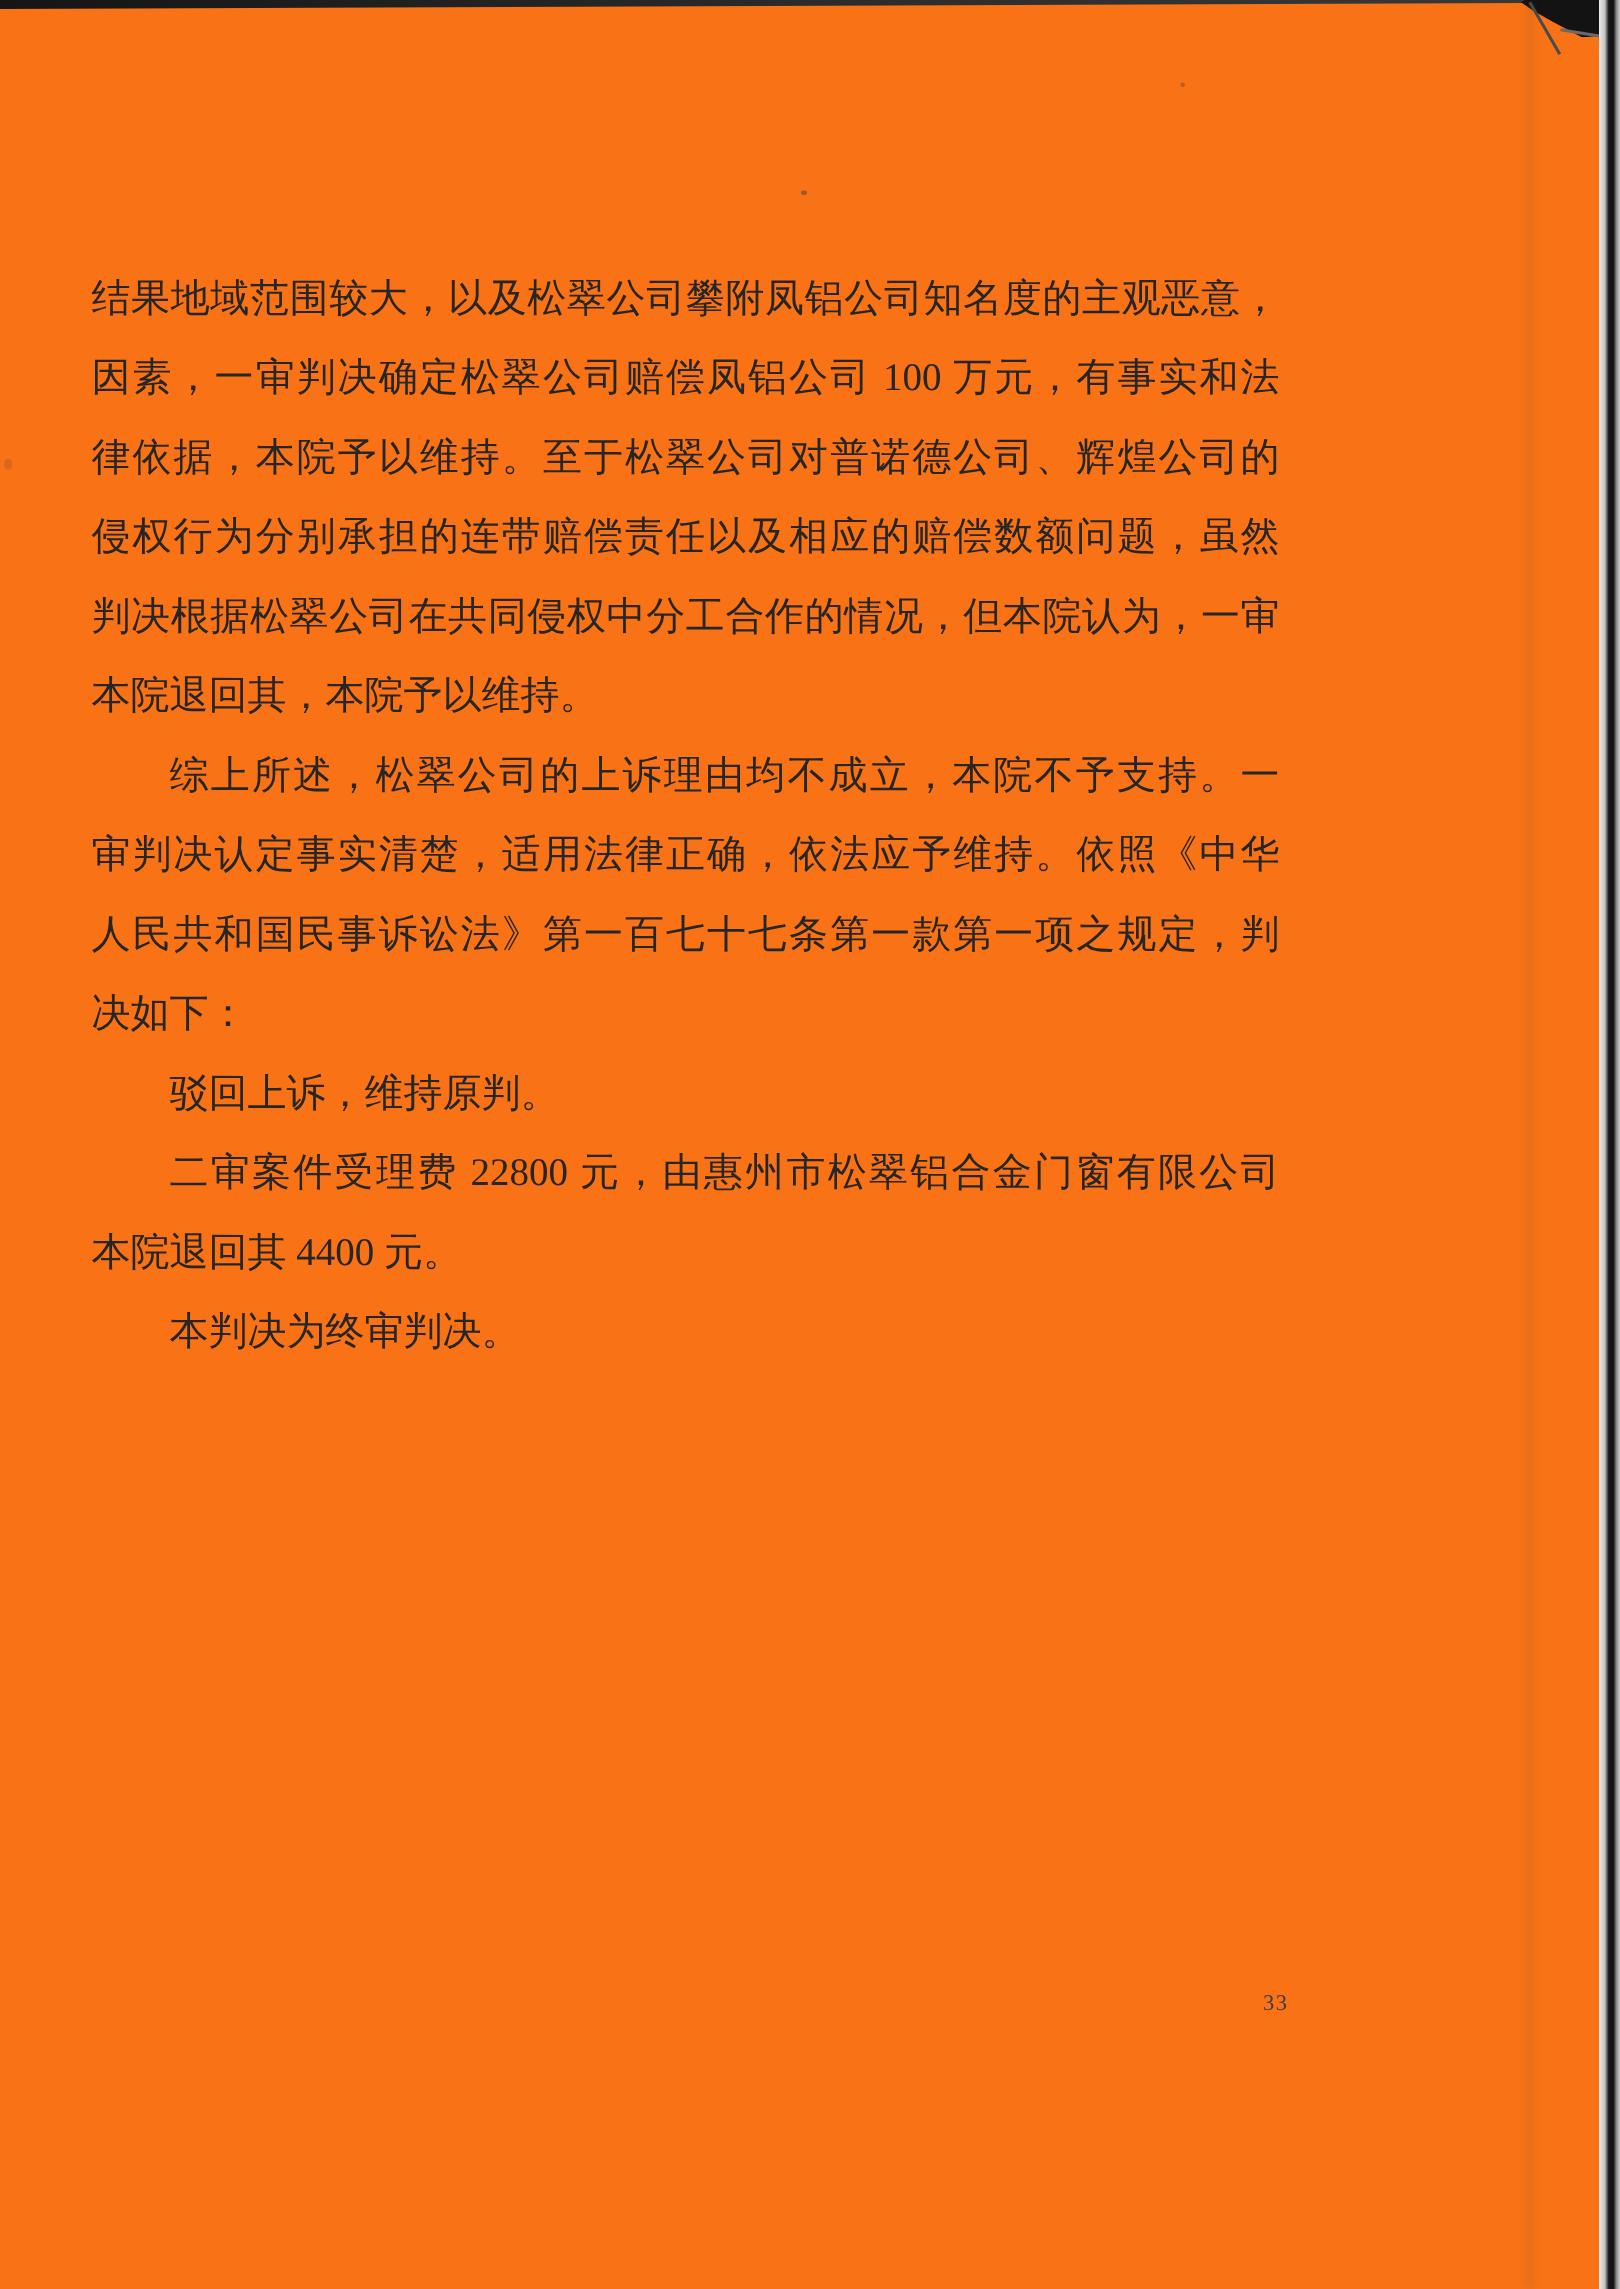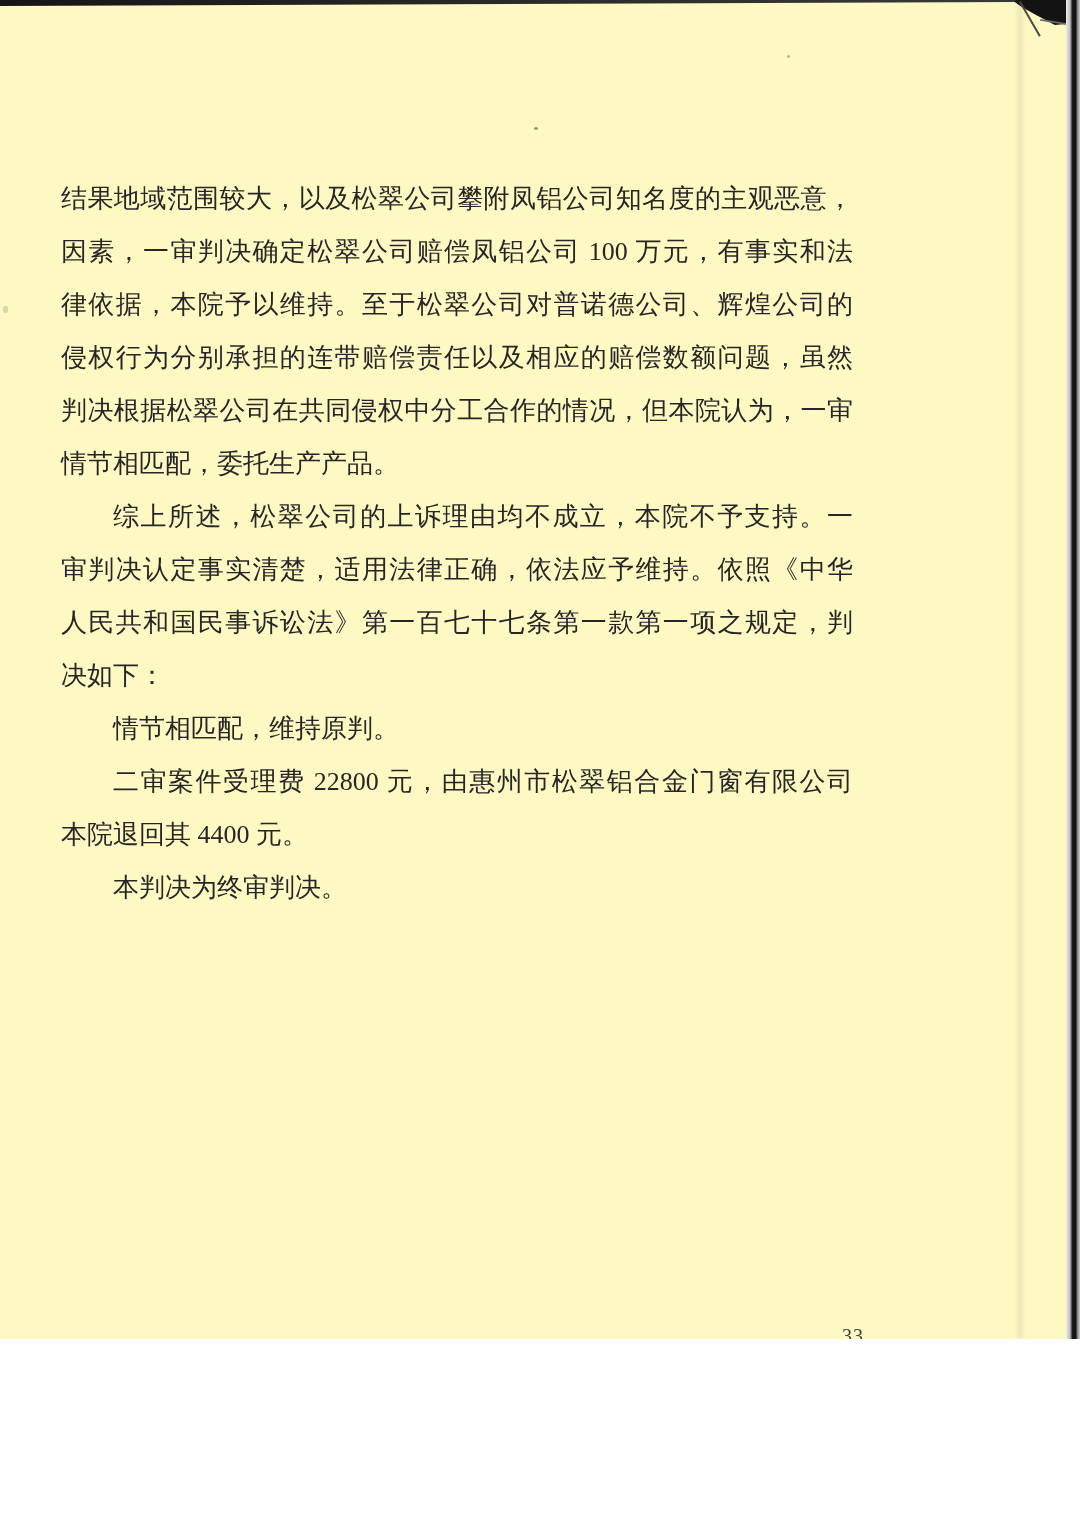--- a/index.html
+++ b/index.html
@@ -3,22 +3,22 @@
 <meta charset="utf-8">
 <style>
   html, body {
     margin: 0;
     padding: 0;
     background: #ffffff;
   }
   .page {
     position: relative;
     width: 1080px;
-    height: 1339px;
-    background: #fef9c3;
+    height: 1526px;
+    background: #f97316;
     overflow: hidden;
     font-family: "Liberation Serif", "DejaVu Serif", serif;
   }
 
   
   .scan-top-band {
     position: absolute;
     top: 0; left: 0;
     width: 1022px; height: 6px;
     background: linear-gradient(to right, #151515, #2c2c2c 55%, #383838);
@@ -91,21 +91,21 @@
     text-align-last: left;
   }
   .line.indent {
     text-indent: 52px;
   }
 
   .page-number {
     position: absolute;
     left: 842px;
     top: 1324px;
-    font-size: 20px;
+    font-size: 15px;
     line-height: 24px;
     color: #3d3d3d;
     letter-spacing: 1px;
   }
 </style>
 </head>
 <body>
 
 <div class="page">
 
@@ -118,26 +118,26 @@
   <div class="speck speck-1"></div>
   <div class="speck speck-2"></div>
   <div class="speck speck-3"></div>
 
   <main class="text-block">
     <div class="line">结果地域范围较大，以及松翠公司攀附凤铝公司知名度的主观恶意，</div>
     <div class="line">因素，一审判决确定松翠公司赔偿凤铝公司 100 万元，有事实和法</div>
     <div class="line">律依据，本院予以维持。至于松翠公司对普诺德公司、辉煌公司的</div>
     <div class="line">侵权行为分别承担的连带赔偿责任以及相应的赔偿数额问题，虽然</div>
     <div class="line">判决根据松翠公司在共同侵权中分工合作的情况，但本院认为，一审</div>
-    <div class="line end">情节相匹配，委托生产产品。</div>
+    <div class="line end">本院退回其，本院予以维持。</div>
     <div class="line indent">综上所述，松翠公司的上诉理由均不成立，本院不予支持。一</div>
     <div class="line">审判决认定事实清楚，适用法律正确，依法应予维持。依照《中华</div>
     <div class="line">人民共和国民事诉讼法》第一百七十七条第一款第一项之规定，判</div>
     <div class="line end">决如下：</div>
-    <div class="line end indent">情节相匹配，维持原判。</div>
+    <div class="line end indent">驳回上诉，维持原判。</div>
     <div class="line indent">二审案件受理费 22800 元，由惠州市松翠铝合金门窗有限公司</div>
     <div class="line end">本院退回其 4400 元。</div>
     <div class="line end indent">本判决为终审判决。</div>
   </main>
 
   <div class="page-number">33</div>
 
 </div>
 
 </body></html>

